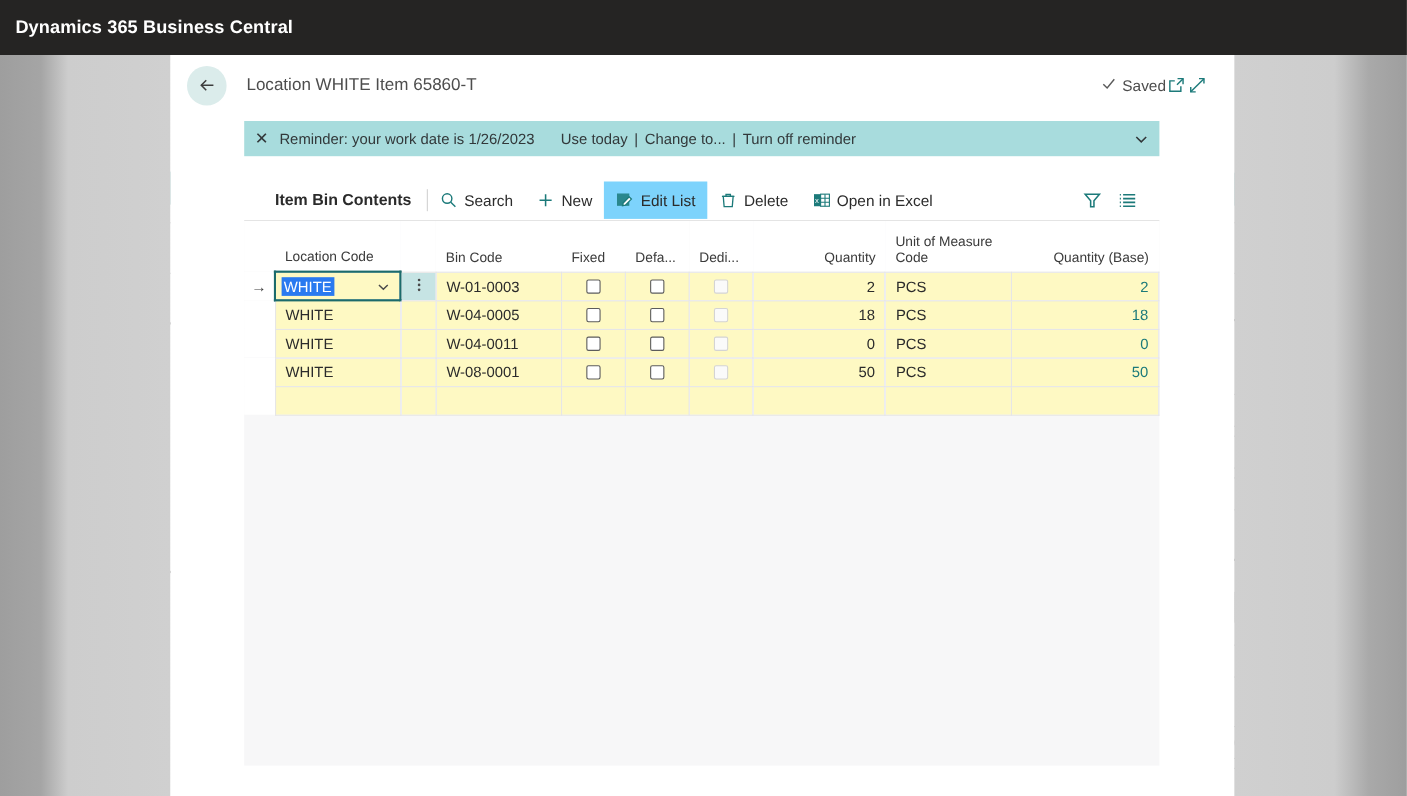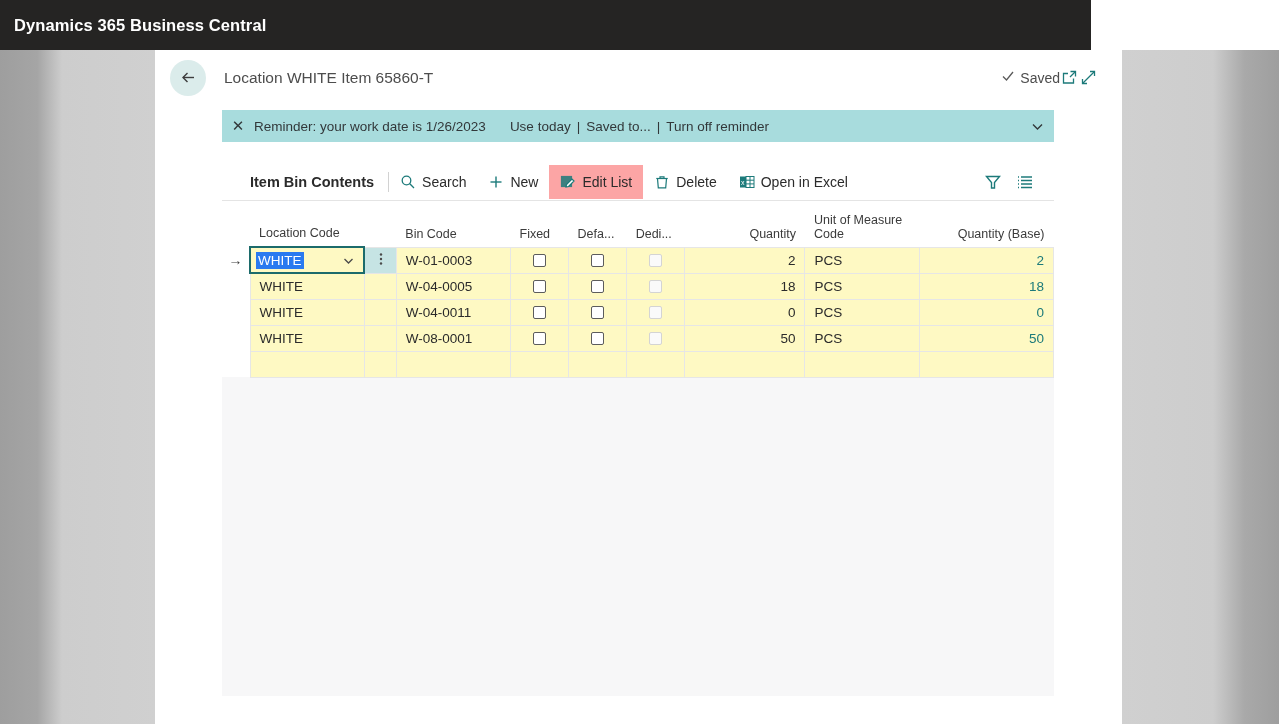--- a/index.html
+++ b/index.html
@@ -6,21 +6,21 @@
   html, body {
     width: 1279px; height: 724px;
     font-family: "Liberation Sans", sans-serif;
     background: #ffffff;
     overflow: hidden;
   }
 
   
   #topbar {
     position: absolute; top: 0; left: 0;
-    width: 1091px; height: 50px;
+    width: 1279px; height: 50px;
     background: #252423;
     display: flex; align-items: center; text-align: right;
   }
   #app-title {
     color: #ffffff;
     font-size: 16.5px;
     font-weight: bold;
     letter-spacing: .1px;
     margin-left: 14px;
   }
@@ -210,21 +210,21 @@
     padding: 0 14px 0 28px;
   }
   #tb-divider { width: 1px; height: 20px; background: #d2d2d2; }
   .tb-btn {
     display: flex; align-items: center; gap: 6px;
     height: 34px; padding: 0 11px;
     font-size: 14px; color: #2b2b2b;
     cursor: pointer;
   }
   .tb-btn:first-of-type { margin-left: 10px; }
-  .tb-btn.active { background: #fca5a5; }
+  .tb-btn.active { background: #7dd3fc; }
   .tb-btn .ico { color: #1c7a7a; display: flex; align-items: center; }
   #tb-right {
     margin-left: auto; display: flex; align-items: center; gap: 14px;
     padding-right: 20px;
   }
   #tb-right .ico { color: #1c7a7a; cursor: pointer; display: flex; }
 
   
   #grid {
     position: absolute; top: 201px; left: 222px;
@@ -419,21 +419,21 @@
         </svg>
       </div>
     </div>
   </div>
 
   <div id="dlg-notif" style="left:0; top:60px; width:832px; margin-left:67px;">
     <div id="notif-close">✕</div>
     <span id="notif-text">Reminder: your work date is 1/26/2023</span>
     <span class="notif-action">Use today</span>
     <span class="notif-sep">|</span>
-    <span class="notif-action">Saved to...</span>
+    <span class="notif-action">Change to...</span>
     <span class="notif-sep">|</span>
     <span class="notif-action">Turn off reminder</span>
     <div id="notif-chev">
       <svg width="15" height="15" viewBox="0 0 15 15" fill="none" stroke="currentColor" stroke-width="1.4">
           <polyline points="3,5.5 7.5,10 12,5.5"></polyline>
         </svg>
     </div>
   </div>
 
   <div id="dlg-toolbar" style="left:0; top:113px; width:832px; margin-left:67px;">

